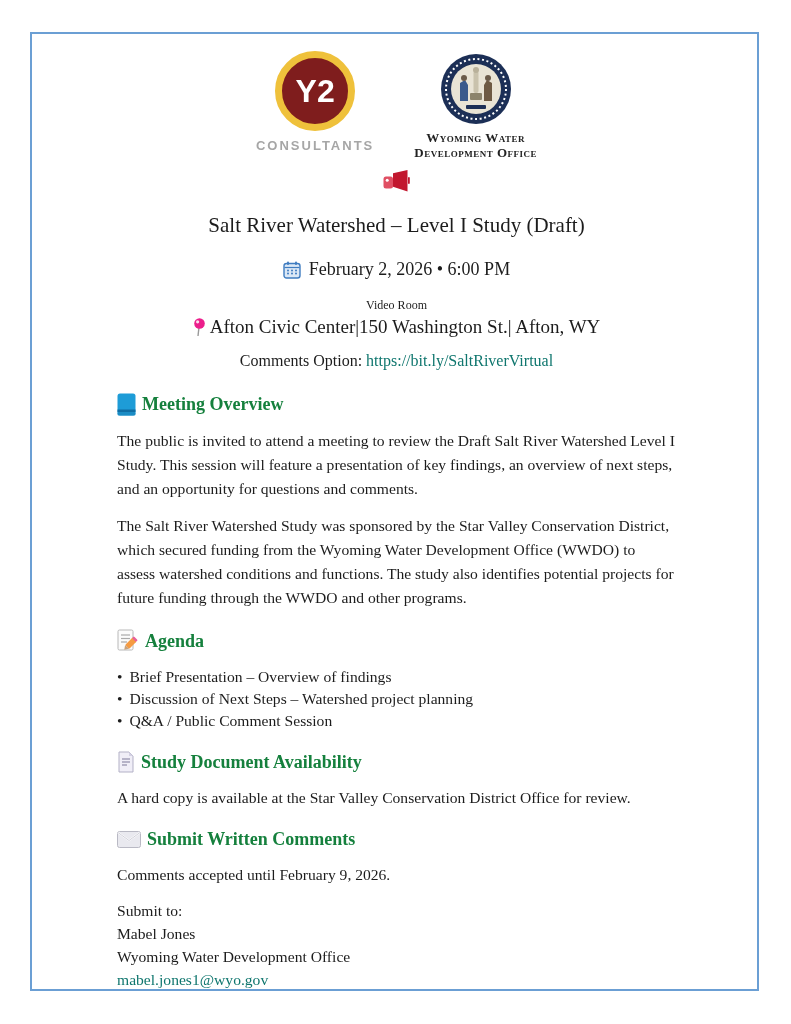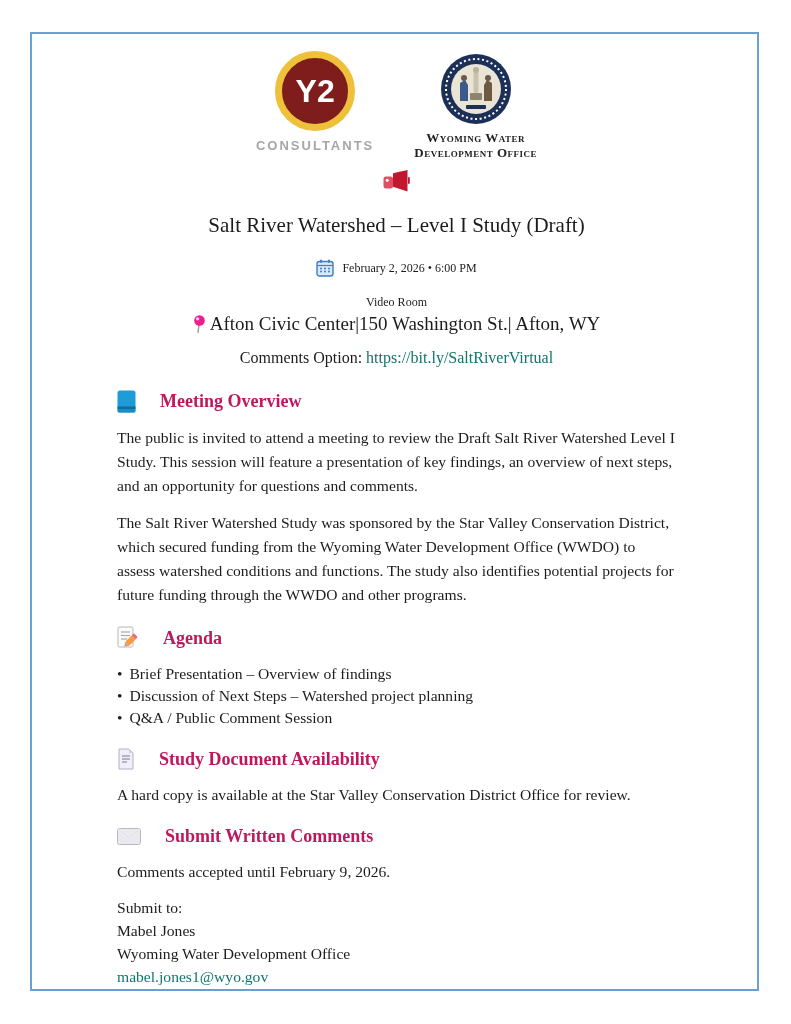--- a/index.html
+++ b/index.html
@@ -30,27 +30,27 @@
   }
   .wwdo-block{display:flex;flex-direction:column;align-items:center;margin-top:4px;}
   .wwdo-label{
     font-variant:small-caps;font-weight:bold;font-size:13px;line-height:15px;color:#222;
     text-align:center;margin-top:5px;letter-spacing:.5px;
   }
   
   .notice-row{display:flex;justify-content:center;align-items:center;gap:10px;margin-top:10px;}
   .notice-title{font-size:25px;font-weight:bold;color:#111;letter-spacing:.2px;}
   .event-title{text-align:center;font-size:21px;margin-top:20px;color:#1c1c1c;}
-  .date-row{display:flex;justify-content:center;align-items:center;gap:8px;margin-top:21px;font-size:12px;}
+  .date-row{display:flex;justify-content:center;align-items:center;gap:8px;margin-top:21px;font-size:18px;}
   .venue-room{text-align:center;margin-top:18px;font-size:12px;}
   .venue-row{display:flex;justify-content:center;align-items:center;gap:4px;margin-top:3px;font-size:19px;font-family:Liberation Serif, serif;}
   .virtual-row{text-align:center;margin-top:14px;font-size:16px;}
   a.doc-link{color:#0f766e;cursor:pointer;}
   
-  .section-heading{display:flex;align-items:center;gap:24px;font-size:18px;font-weight:bold;color:#be185d;}
+  .section-heading{display:flex;align-items:center;gap:6px;font-size:18px;font-weight:bold;color:#15803d;}
   .sh-overview{margin-top:23px;}
   .sh-agenda{margin-top:19px;}
   .sh-avail{margin-top:19px;}
   .sh-comments{margin-top:19px;}
   .body-para{font-size:15.6px;line-height:24px;margin-top:13px;text-align:left;}
   .bullet-list{margin-top:13px;font-size:15.6px;line-height:22px;}
   .bullet-item{display:flex;gap:7px;}
   .bullet-dot{flex:0 0 auto;}
   .contact-block{font-size:15.6px;line-height:23px;margin-top:12px;}
   .inline-icon{flex:0 0 auto;display:inline-block;vertical-align:middle;}

